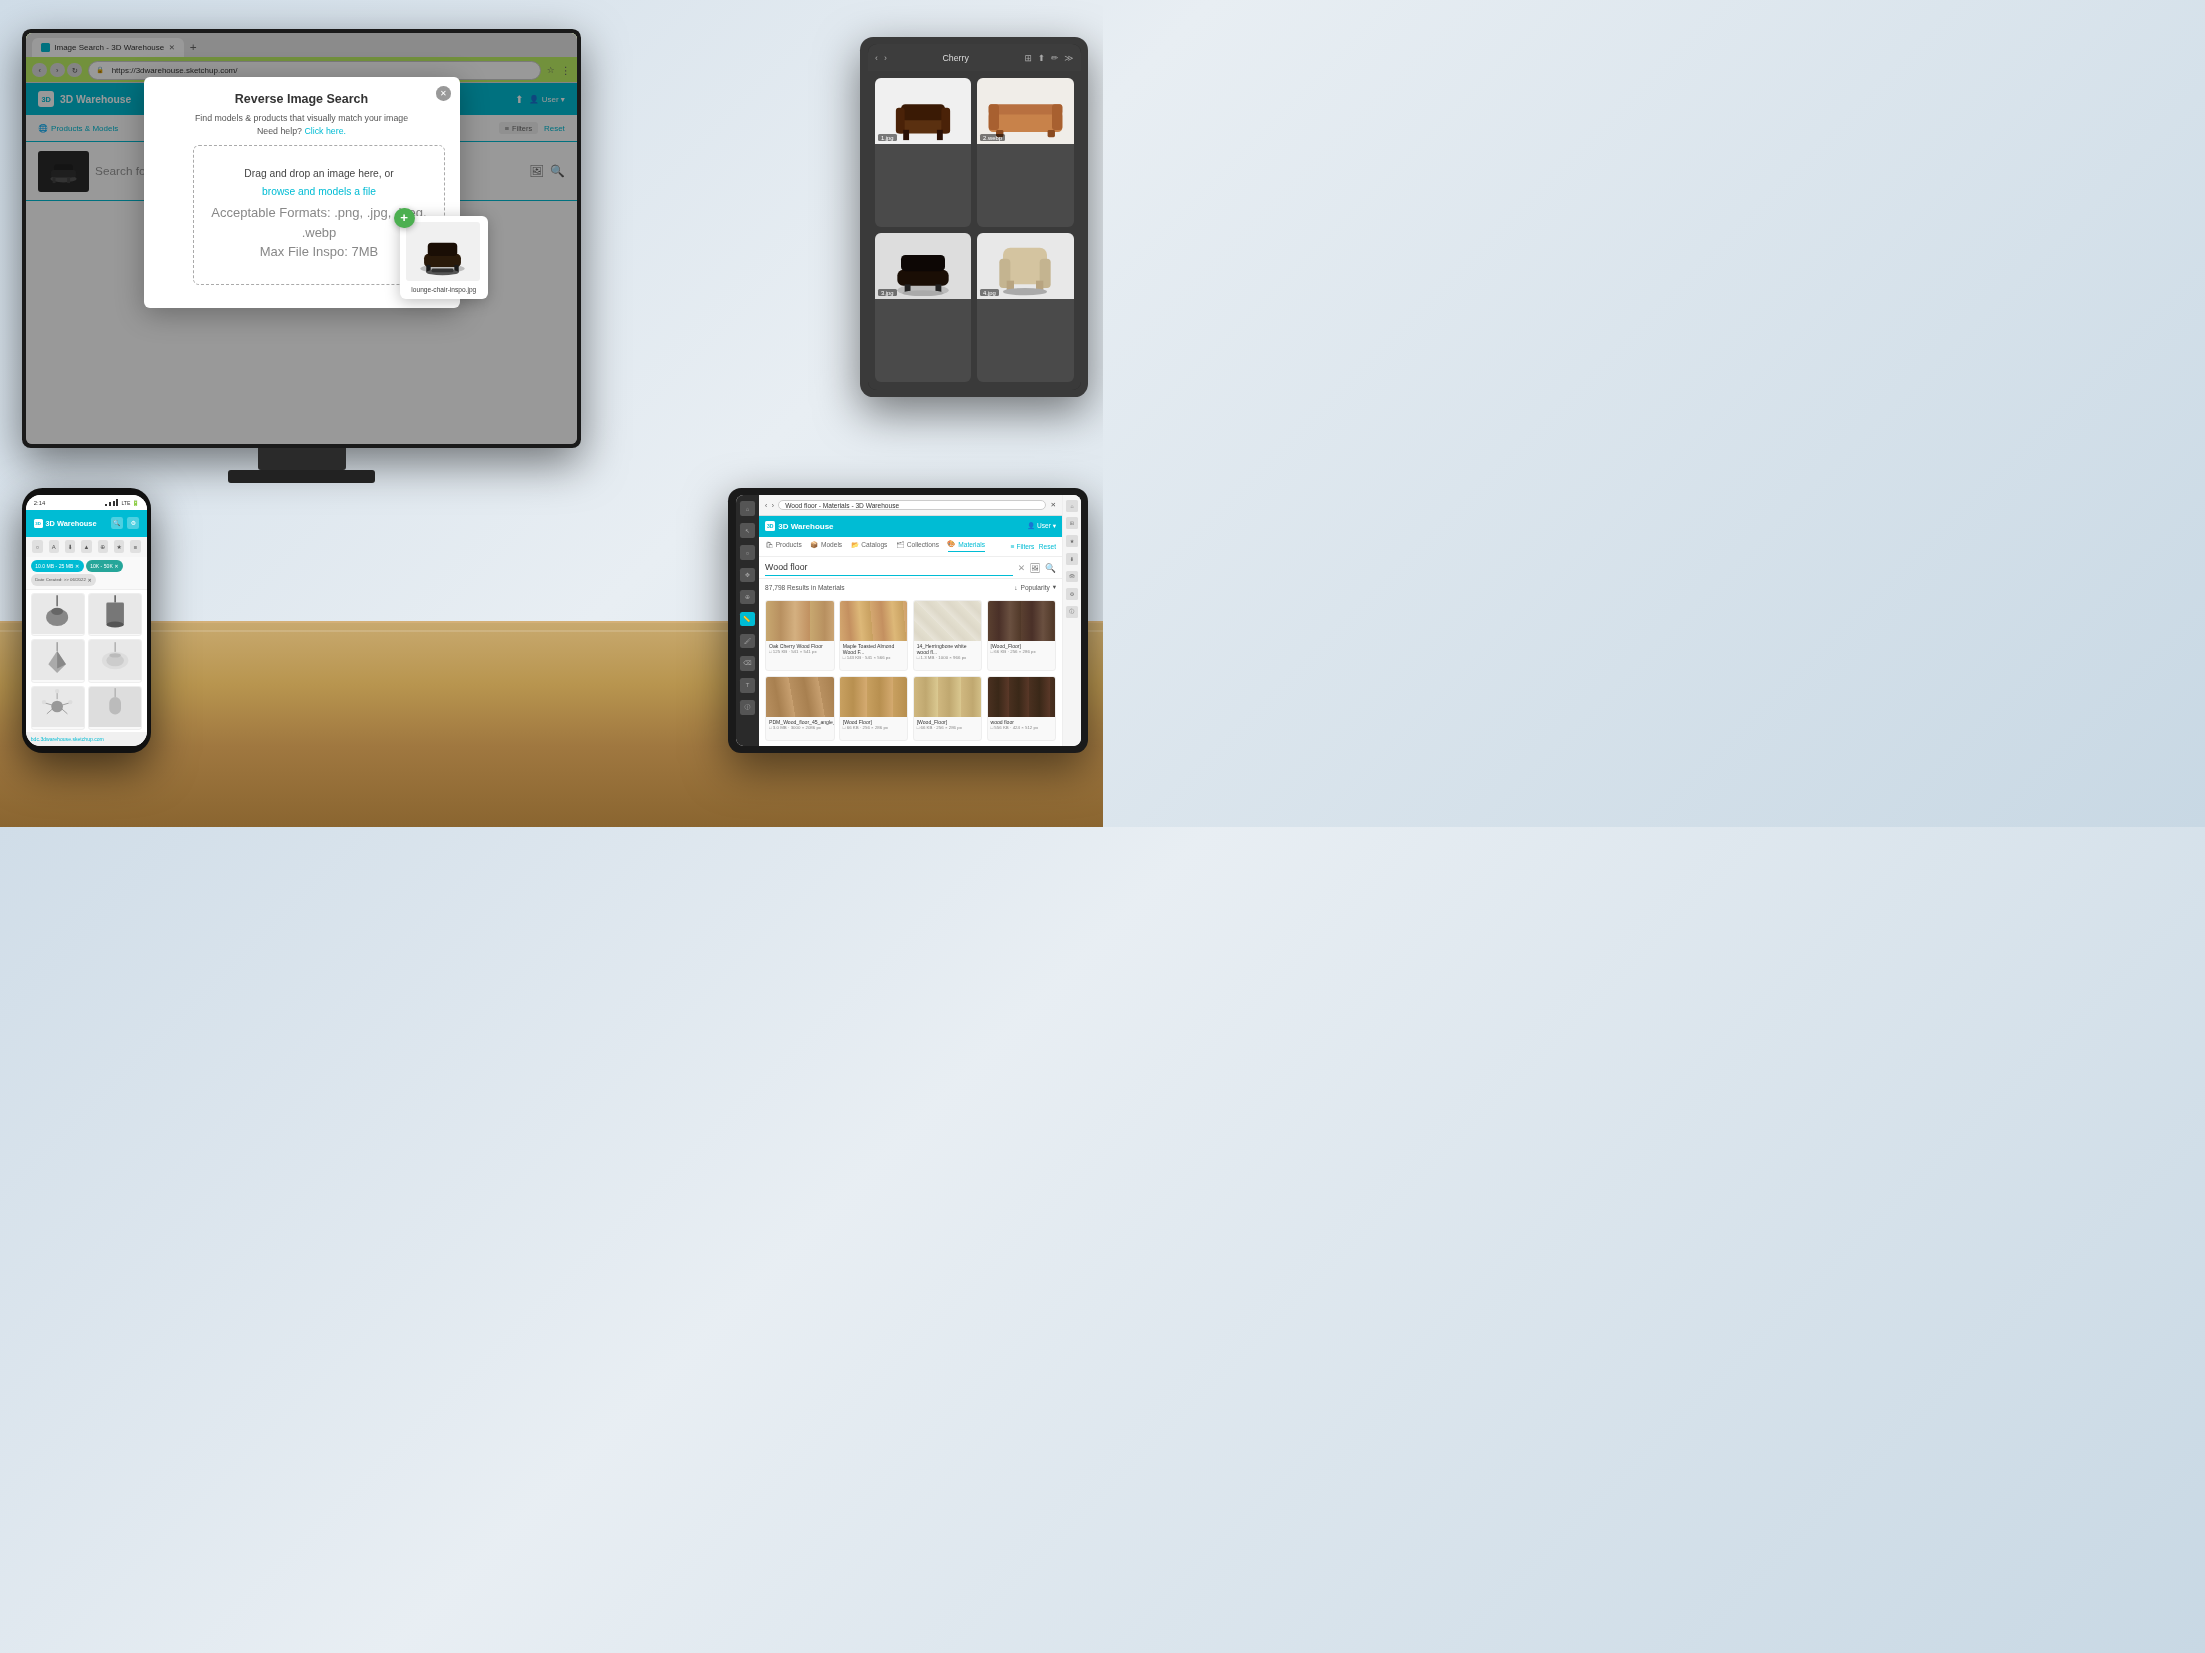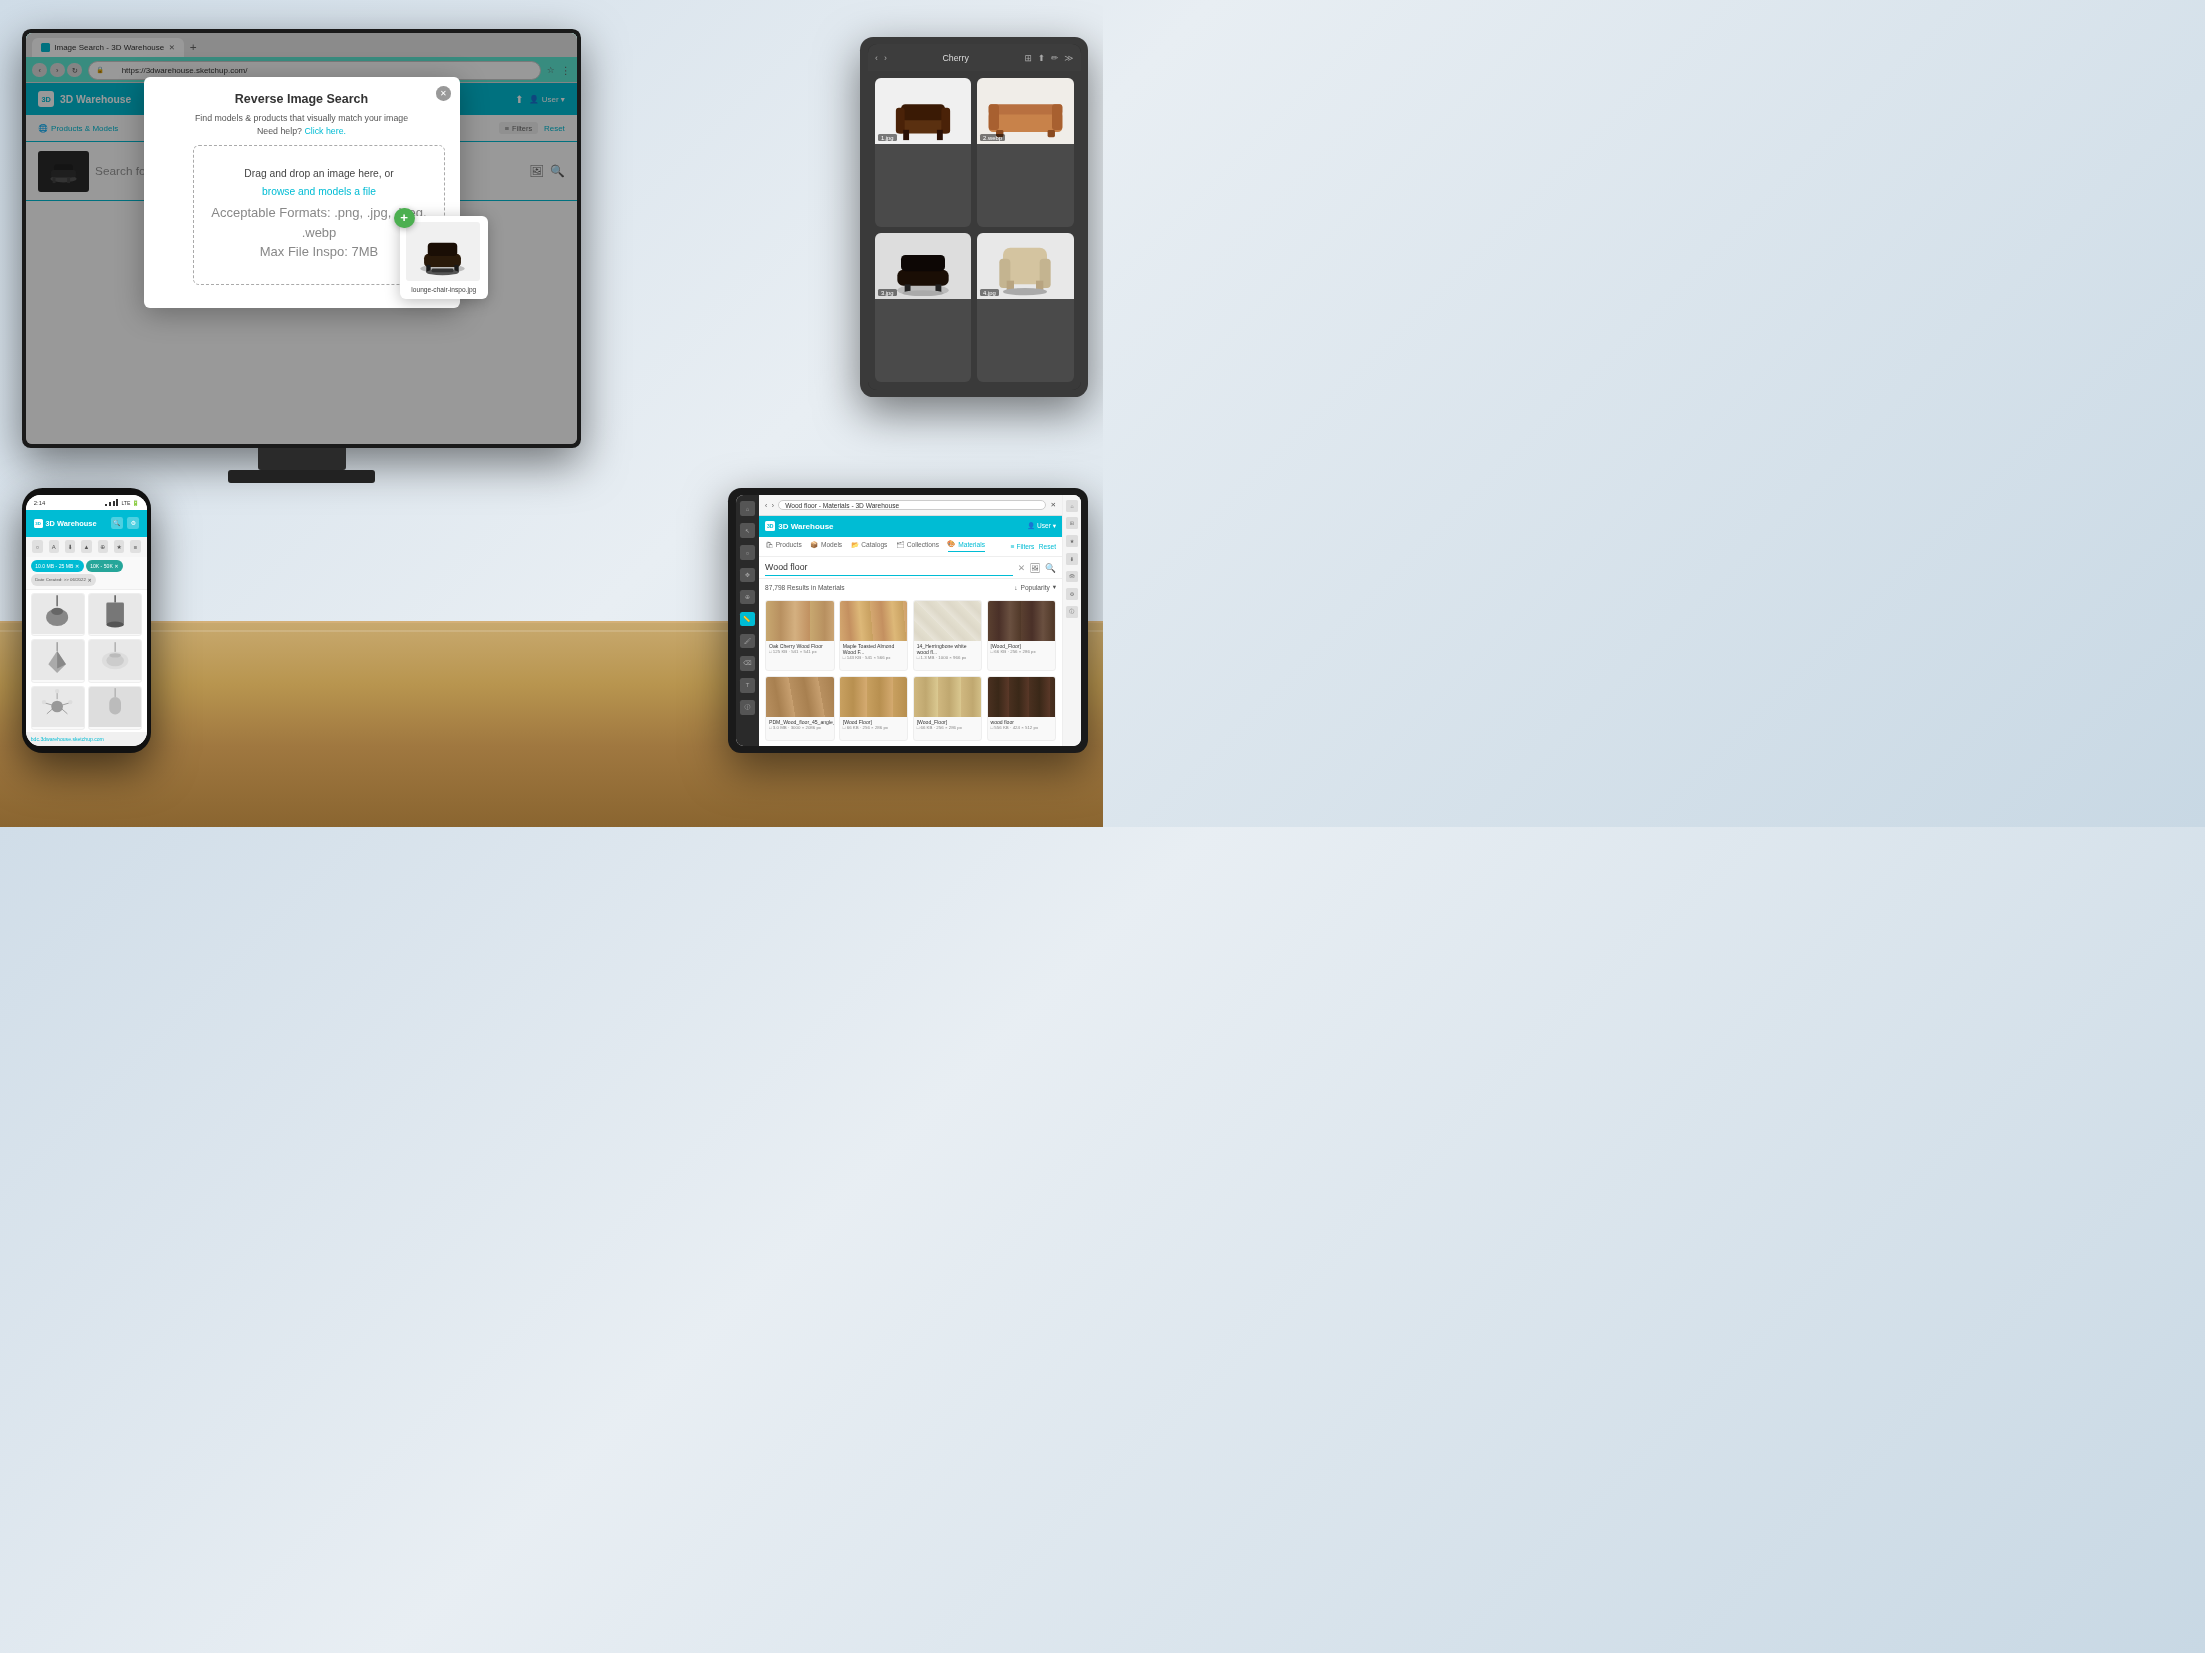--- a/index.html
+++ b/index.html
@@ -64,21 +64,21 @@
     .monitor-base {
       width: 147px;
       height: 13.2px;
       background: #222;
       margin: 0 auto;
       border-radius: 2.9px;
     }
 
     
     .browser-chrome {
-      background: #5eead4;
+      background: #bef264;
       height: 50px;
       border-bottom: 0.7px solid #ddd;
     }
     .tab-bar {
       height: 23.5px;
       background: #e8e8e8;
       display: flex;
       align-items: flex-end;
       padding: 0 5.9px;
     }
@@ -133,21 +133,21 @@
       flex: 1;
       height: 19px;
       background: #fff;
       border: 0.7px solid #ccc;
       border-radius: 10.3px;
       display: flex;
       align-items: center;
       padding: 0 7.4px;
       font-size: 8px;
       color: #333;
-      gap: 17px;
+      gap: 7px;
     }
     .url-lock { color: #5cb85c; font-size: 6.6px; }
 
     
     .warehouse-site {
       height: calc(100% - 50px);
       overflow: hidden;
     }
     .warehouse-header {
       background: #00bcd4;

